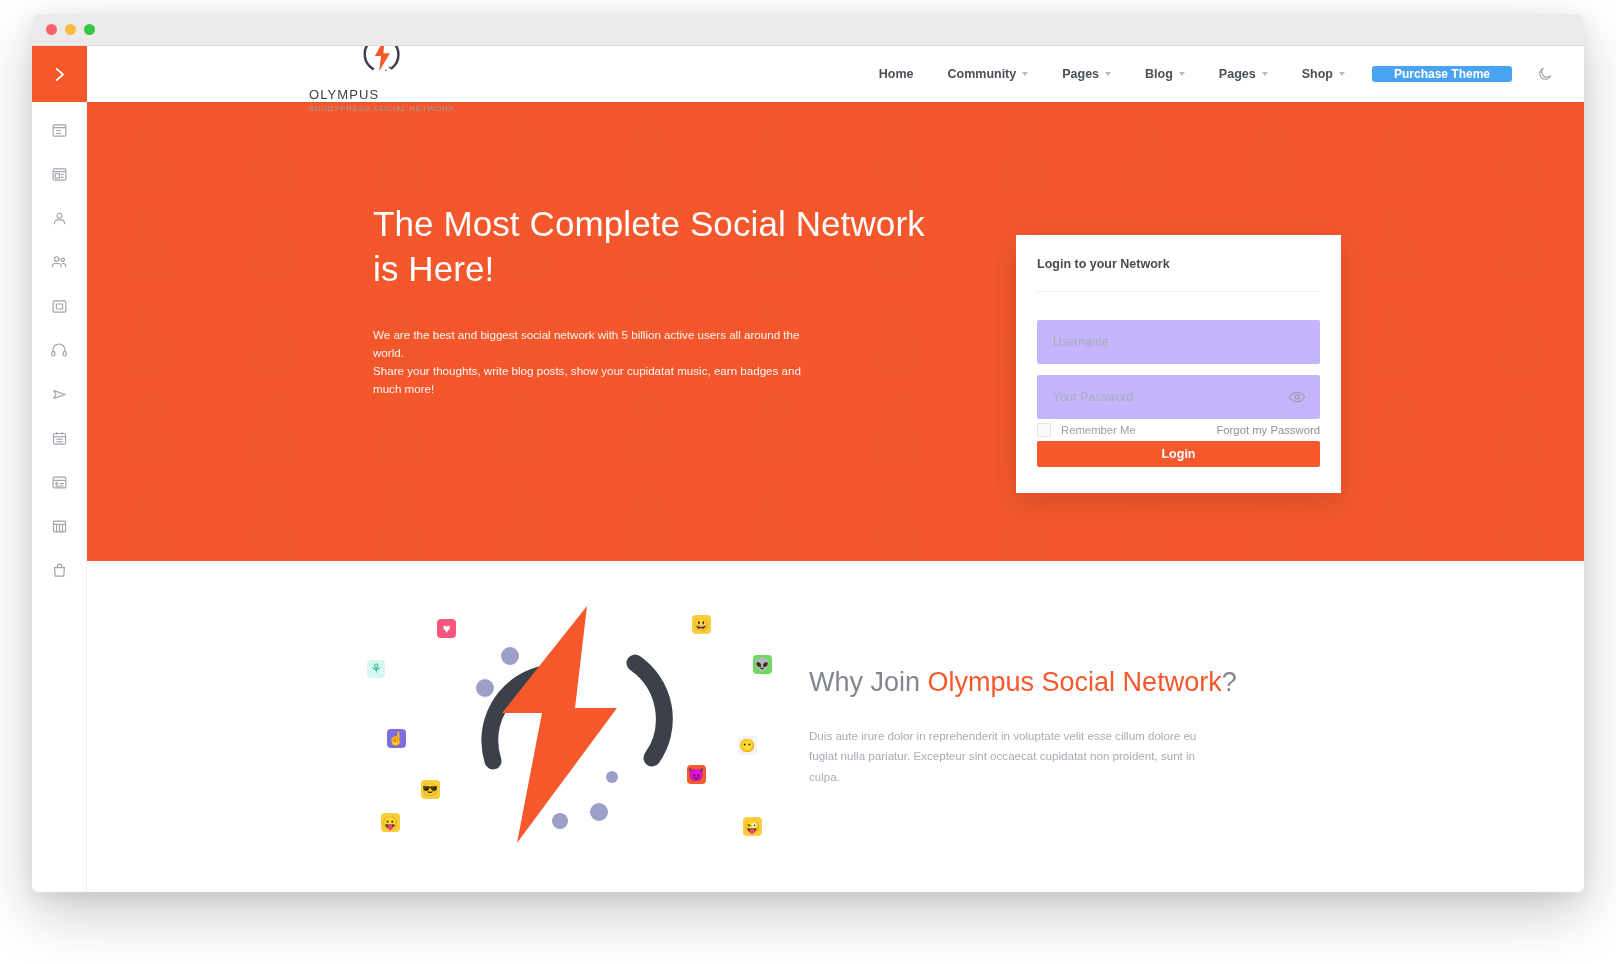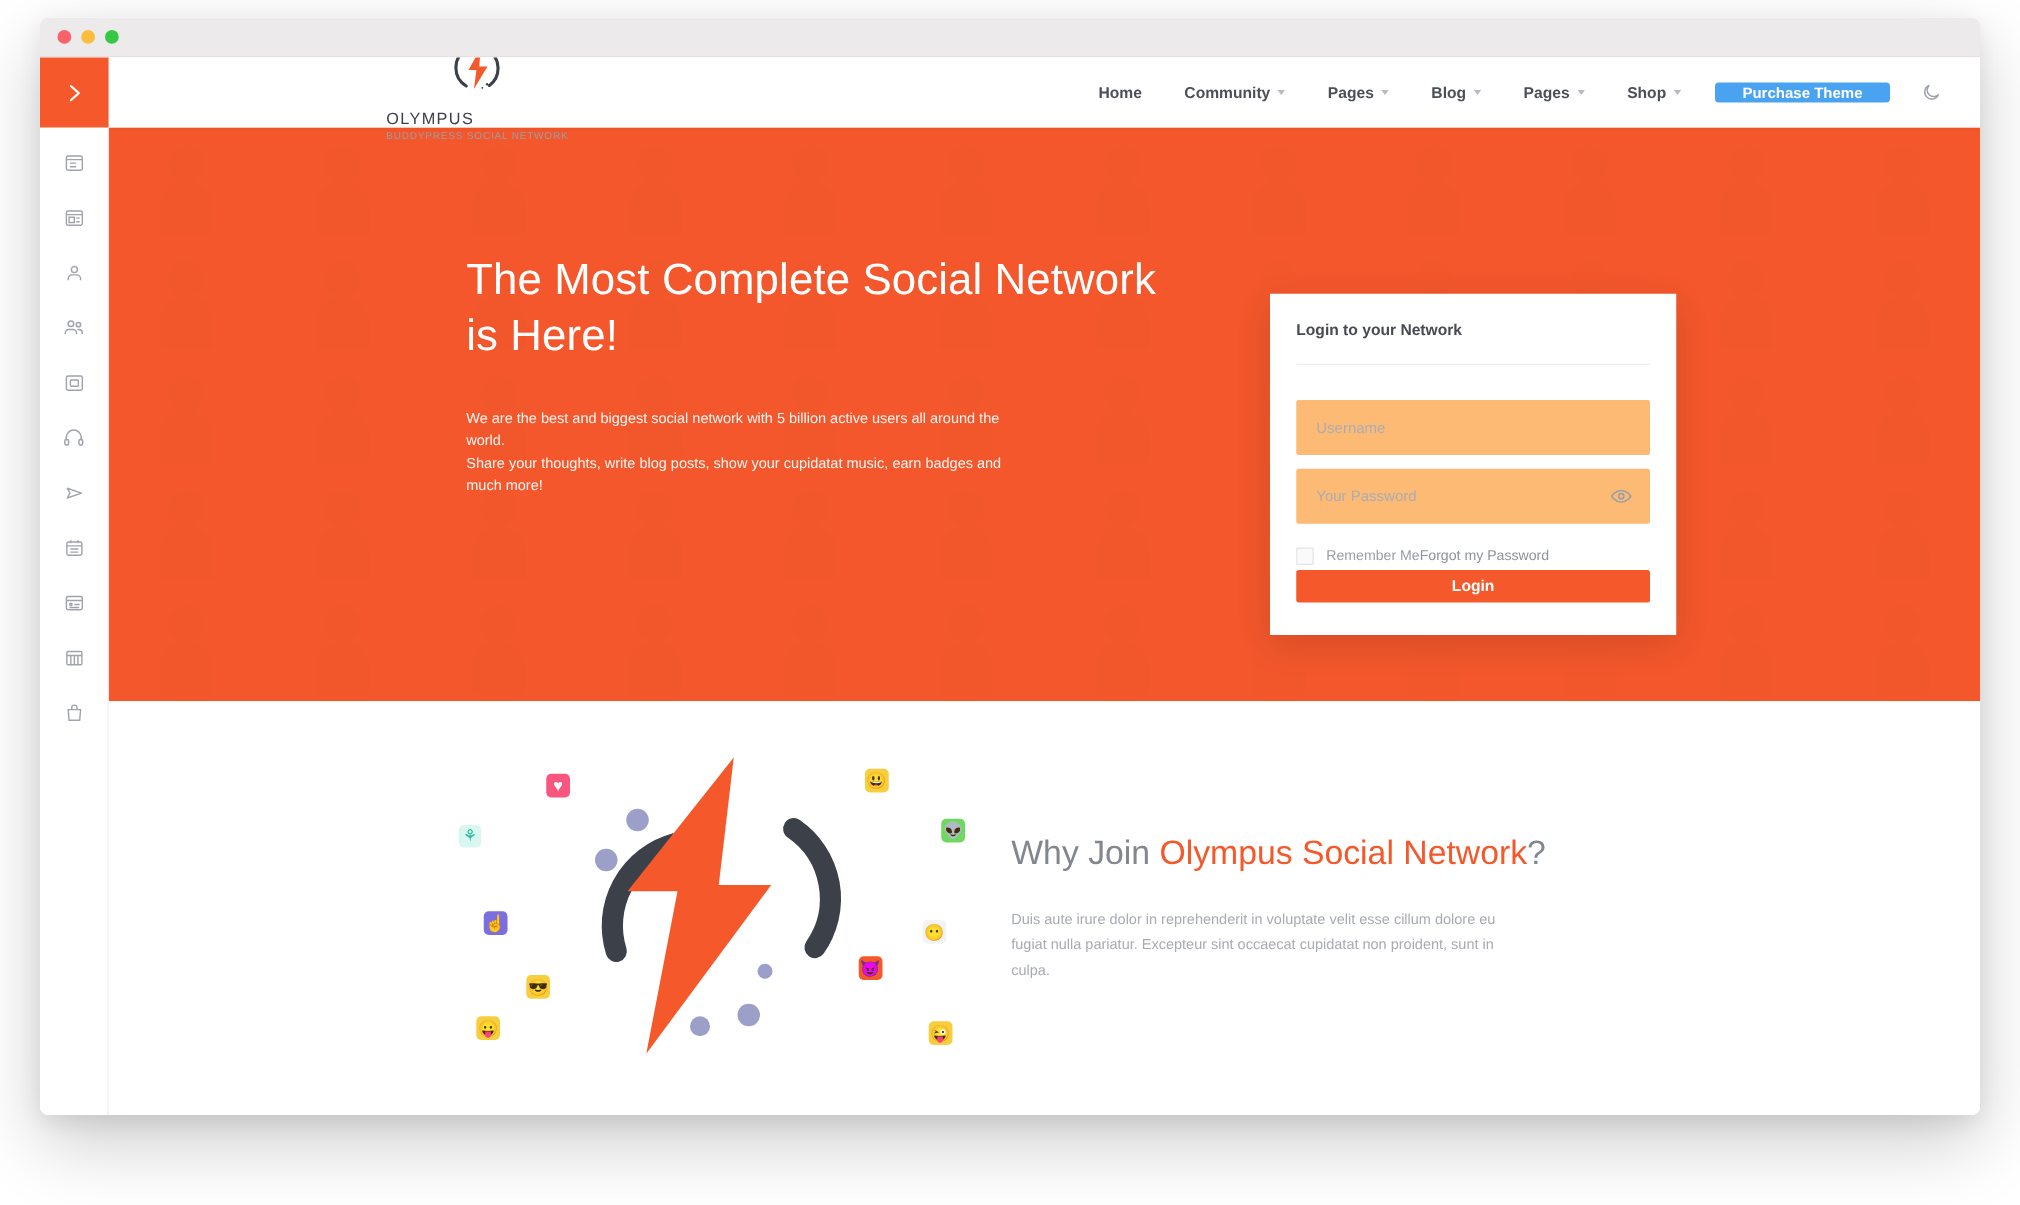--- a/index.html
+++ b/index.html
@@ -252,21 +252,21 @@
     font-size: 12.5px;
     font-weight: bold;
     color: #474a51;
     padding: 22px 0 20px 0;
     border-bottom: 1px solid #eeeeee;
   }
   .field-wrap { margin-top: 28px; }
   .field {
     width: 100%;
     height: 44px;
-    background: #fdba74;
+    background: #c4b5fd;
     border: none;
     border-radius: 2px;
     padding: 0 16px;
     font-size: 12px;
     color: #5b5e66;
     font-family: "Liberation Sans", sans-serif;
     display: block;
   }
   .field::placeholder { color: #a9adb6; }
   .field + .field-row { margin-top: 11px; }
@@ -275,24 +275,24 @@
     position: absolute;
     right: 14px;
     top: 50%;
     transform: translateY(-50%);
     width: 18px; height: 18px;
     color: #9ba0a9;
     cursor: pointer;
     background: none; border: none; padding: 0;
   }
   .login-opts {
-    margin-top: 19px;
-    display: flex;
-    align-items: center;
-    justify-content: flex-start;
+    margin-top: 4px;
+    display: flex;
+    align-items: center;
+    justify-content: space-between;
   }
   .remember {
     display: flex;
     align-items: center;
     gap: 10px;
     cursor: pointer;
   }
   .checkbox {
     width: 14px; height: 14px;
     border: 1px solid #e2e4e8;

